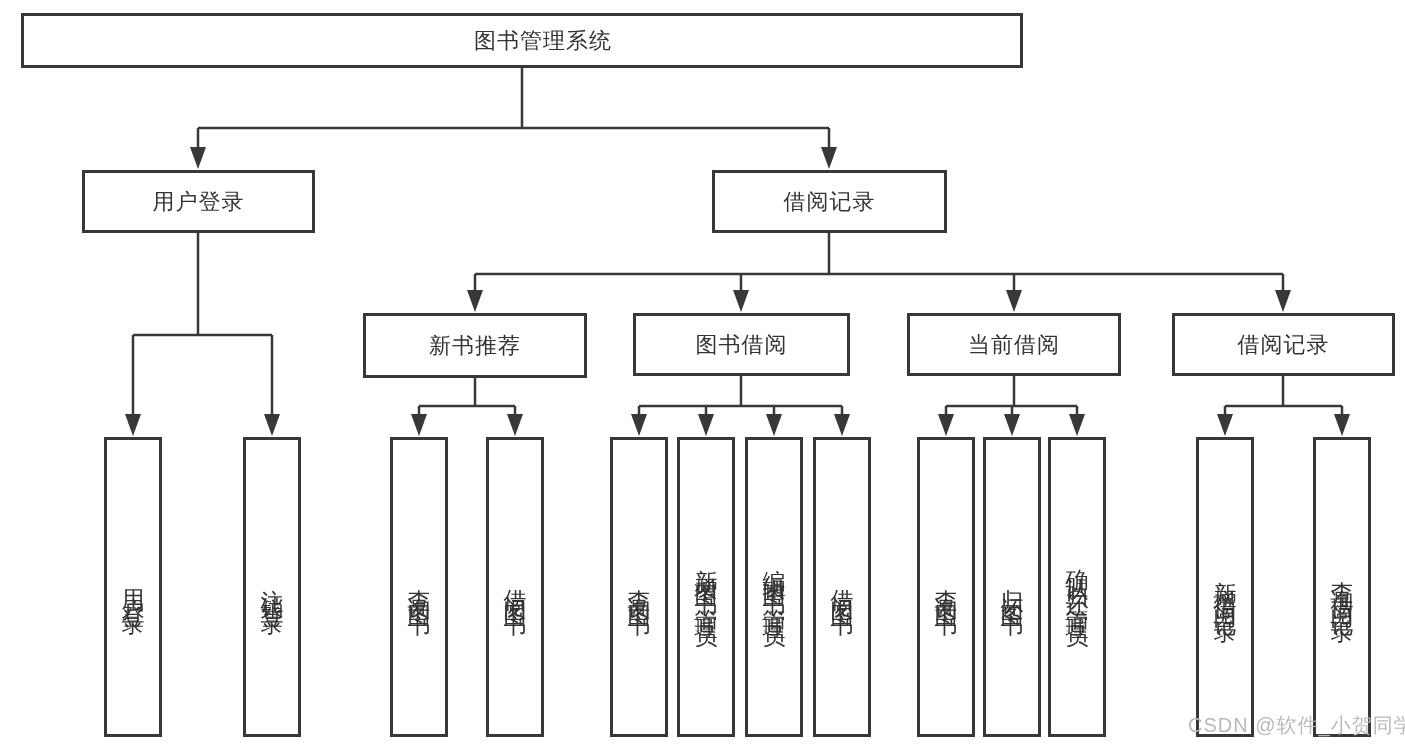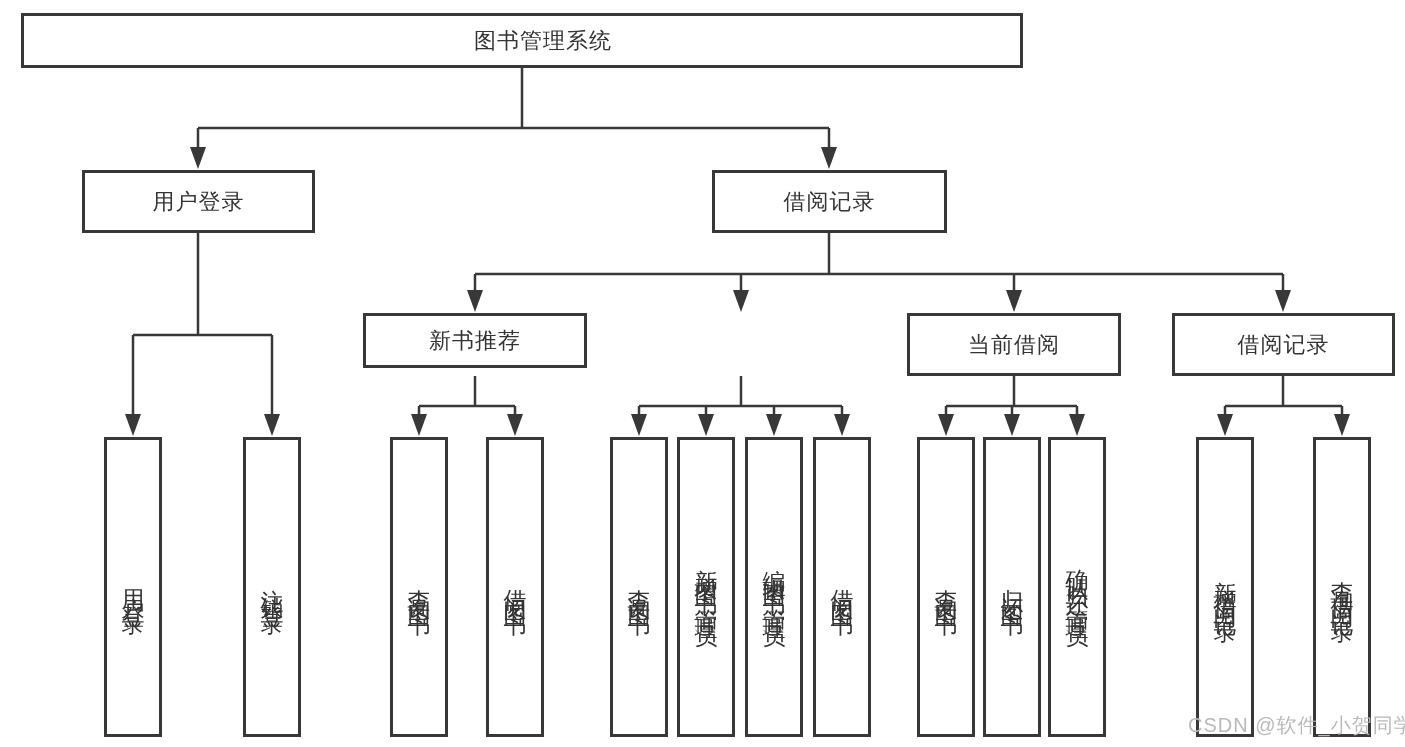--- a/index.html
+++ b/index.html
@@ -29,21 +29,21 @@
     letter-spacing:8px;
     line-height:1;
     color:#333333;
   }
   
   #n-root{left:21px;top:13px;width:1002px;height:55px;padding-left:42px;}
   
   #n-user-login{left:82px;top:170px;width:233px;height:63px;}
   #n-book-mgmt{left:712px;top:170px;width:235px;height:63px;}
   
-  #n-new-book{left:363px;top:313px;width:224px;height:55px;}
+  #n-new-book{left:363px;top:313px;width:224px;height:65px;}
   #n-book-borrow{left:633px;top:313px;width:217px;height:63px;}
   #n-current-borrow{left:907px;top:313px;width:214px;height:63px;text-align:right;}
   #n-borrow-record{left:1172px;top:313px;width:223px;height:63px;}
   
   .leaf{top:437px;width:58px;height:300px;}
   #l-user-login{left:104px;}
   #l-logout{left:243px;}
   #l-nb-query{left:390px;}
   #l-nb-borrow{left:486px;}
   #l-bb-query{left:610px;}
@@ -127,20 +127,23 @@
   <div class="box h" id="n-user-login">
     <span>用户登录</span>
   </div>
   <div class="box h" id="n-book-mgmt">
     <span>借阅记录</span>
   </div>
 
   <div class="box h" id="n-new-book">
     <span>新书推荐</span>
   </div>
+  <div class="box h" id="n-book-borrow">
+    <span>图书借阅</span>
+  </div>
   <div class="box h" id="n-current-borrow">
     <span>当前借阅</span>
   </div>
   <div class="box h" id="n-borrow-record">
     <span>借阅记录</span>
   </div>
 
   <div class="box v leaf" id="l-user-login">
     <span class="vt">用户登录</span>
   </div>

